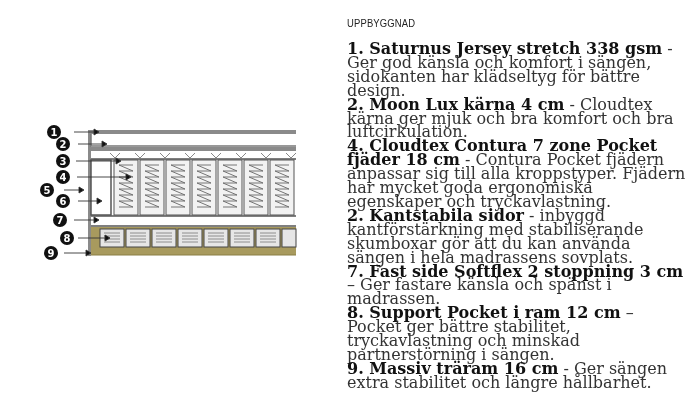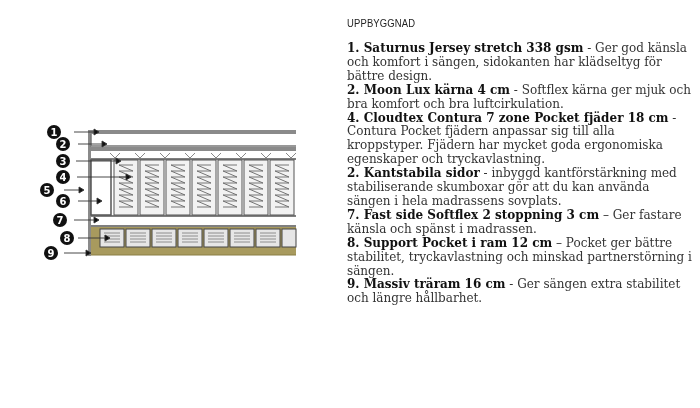--- a/index.html
+++ b/index.html
@@ -1,20 +1,20 @@
 <!DOCTYPE html>
 <html><head>
 <meta charset="utf-8">
 <style>
   html, body { margin:0; padding:0; background:#ffffff; }
   body { width:700px; height:408px; position:relative; overflow:hidden; font-family:"DejaVu Serif", serif; color:#1a1a1a; }
   .diagram { position:absolute; left:30px; top:120px; width:280px; height:150px; }
   .text { position:absolute; left:347px; top:17px; width:345px; }
   .heading { font-family:"Liberation Sans", sans-serif; font-size:11.5px; letter-spacing:0.2px; transform:scaleX(0.82); transform-origin:left; font-weight:normal; color:#222; margin:0 0 13px 0; }
-  .item { font-size:12px; line-height:13.9px; margin:0; color:#333; }
+  .item { font-size:16px; line-height:13.9px; margin:0; color:#333; }
   .item b { color:#111; font-weight:bold; }
   .badge text { font-family:"DejaVu Sans", sans-serif; font-weight:bold; font-size:10px; fill:#fff; }
 </style>
 </head>
 <body>
 
 <div class="diagram">
   <svg width="280" height="150" viewBox="0 0 280 150" xmlns="http://www.w3.org/2000/svg">
 
     <rect x="58" y="10" width="3" height="126" fill="#8a8a8a"></rect>
@@ -145,19 +145,19 @@
           <circle cx="21" cy="133" r="7" fill="#111"></circle>
           <text x="21" y="136.5" text-anchor="middle">9</text>
         </g>
     </g>
   </svg>
 </div>
 
 <div class="text">
   <h2 class="heading">UPPBYGGNAD</h2>
   <p class="item"><b>1. Saturnus Jersey stretch 338 gsm</b><span> - </span><span>Ger god känsla och komfort i sängen, sidokanten har klädseltyg för bättre design.</span></p>
-  <p class="item"><b>2. Moon Lux kärna 4 cm</b><span> - </span><span>Softflex kärna ger mjuk och bra komfort och bra luftcirkulation.</span></p>
+  <p class="item"><b>2. Moon Lux kärna 4 cm</b><span> - </span><span>Cloudtex kärna ger mjuk och bra komfort och bra luftcirkulation.</span></p>
   <p class="item"><b>4. Cloudtex Contura 7 zone Pocket fjäder 18 cm</b><span> - </span><span>Contura Pocket fjädern anpassar sig till alla kroppstyper. Fjädern har mycket goda ergonomiska egenskaper och tryckavlastning.</span></p>
   <p class="item"><b>2. Kantstabila sidor</b><span> - </span><span>inbyggd kantförstärkning med stabiliserande skumboxar gör att du kan använda sängen i hela madrassens sovplats.</span></p>
   <p class="item"><b>7. Fast side Softflex 2 stoppning 3 cm</b><span> – </span><span>Ger fastare känsla och spänst i madrassen.</span></p>
   <p class="item"><b>8. Support Pocket i ram 12 cm</b><span> – </span><span>Pocket ger bättre stabilitet, tryckavlastning och minskad partnerstörning i sängen.</span></p>
   <p class="item"><b>9. Massiv träram 16 cm</b><span> - </span><span>Ger sängen extra stabilitet och längre hållbarhet.</span></p>
 </div>
 
 </body></html>

